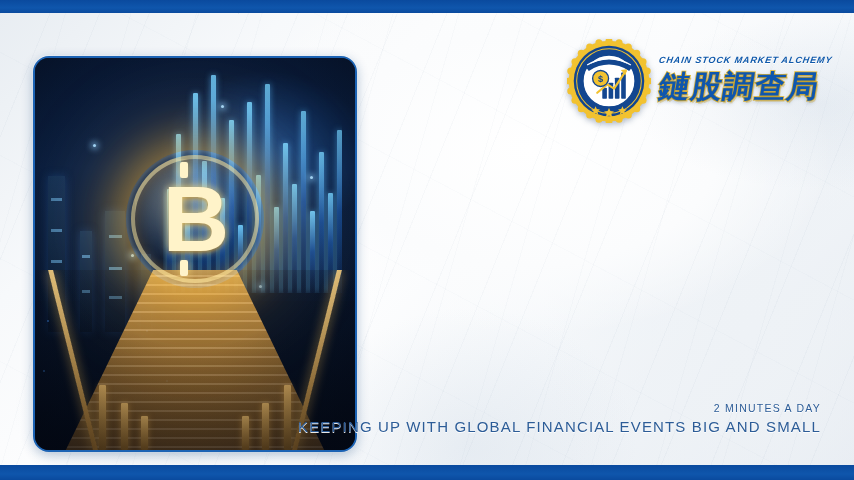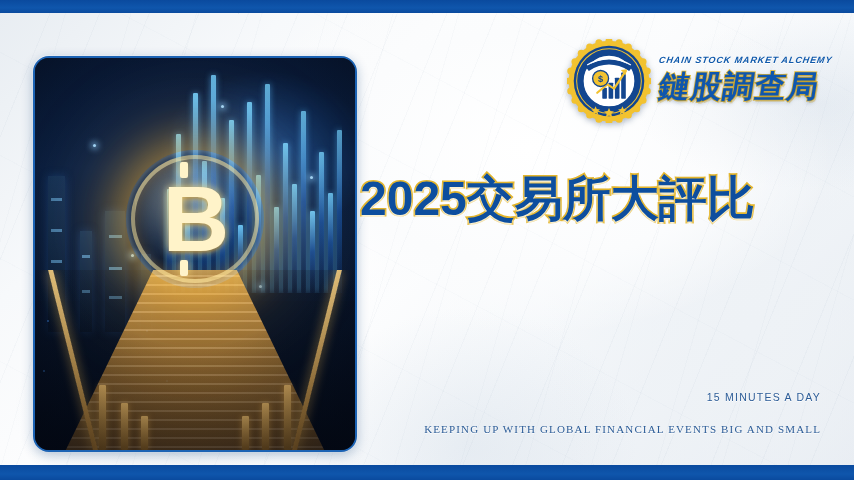--- a/index.html
+++ b/index.html
@@ -155,22 +155,22 @@
     text-shadow:0 2px 2px rgba(255,255,255,0.85);
     letter-spacing:0px;
   }
   .hl.l1{text-align:left;}
   .hl.l2{text-align:center;margin-top:10px;padding-right:26px;}
   
   .tagline{position:absolute;right:33px;bottom:30px;text-align:right;z-index:6;
     color:#2c5c97;}
   .tag1{font-size:10.5px;letter-spacing:1.25px;font-weight:400;
     text-shadow:0 1px 0 rgba(255,255,255,0.9);}
-  .tag2{font-size:11px;letter-spacing:1.15px;font-weight:400;margin-top:20px;
-    text-shadow:0 1px 0 rgba(255,255,255,0.9);font-family:Liberation Serif, serif;}
+  .tag2{font-size:15px;letter-spacing:1.15px;font-weight:400;margin-top:4px;
+    text-shadow:0 1px 0 rgba(255,255,255,0.9);}
 </style>
 </head>
 <body>
 
 <div class="poster">
 
   <div class="bar-top"></div>
 
   <div class="canvas">
 
@@ -308,24 +308,23 @@
           </g>
         </svg>
       </div>
       <div class="wordmark">
         <div class="wm-en">CHAIN STOCK MARKET ALCHEMY</div>
         <div class="wm-cn">鏈股調查局</div>
       </div>
     </div>
 
     <div class="headline">
-      <div class="hl l1">2025交易所大評比</div>
     </div>
 
     <div class="tagline">
-      <div class="tag1">15 MINUTES A DAY</div>
+      <div class="tag1">2 MINUTES A DAY</div>
       <div class="tag2">KEEPING UP WITH GLOBAL FINANCIAL EVENTS BIG AND SMALL</div>
     </div>
 
   </div>
 
   <div class="bar-bottom"></div>
 </div>
 
 </body></html>

